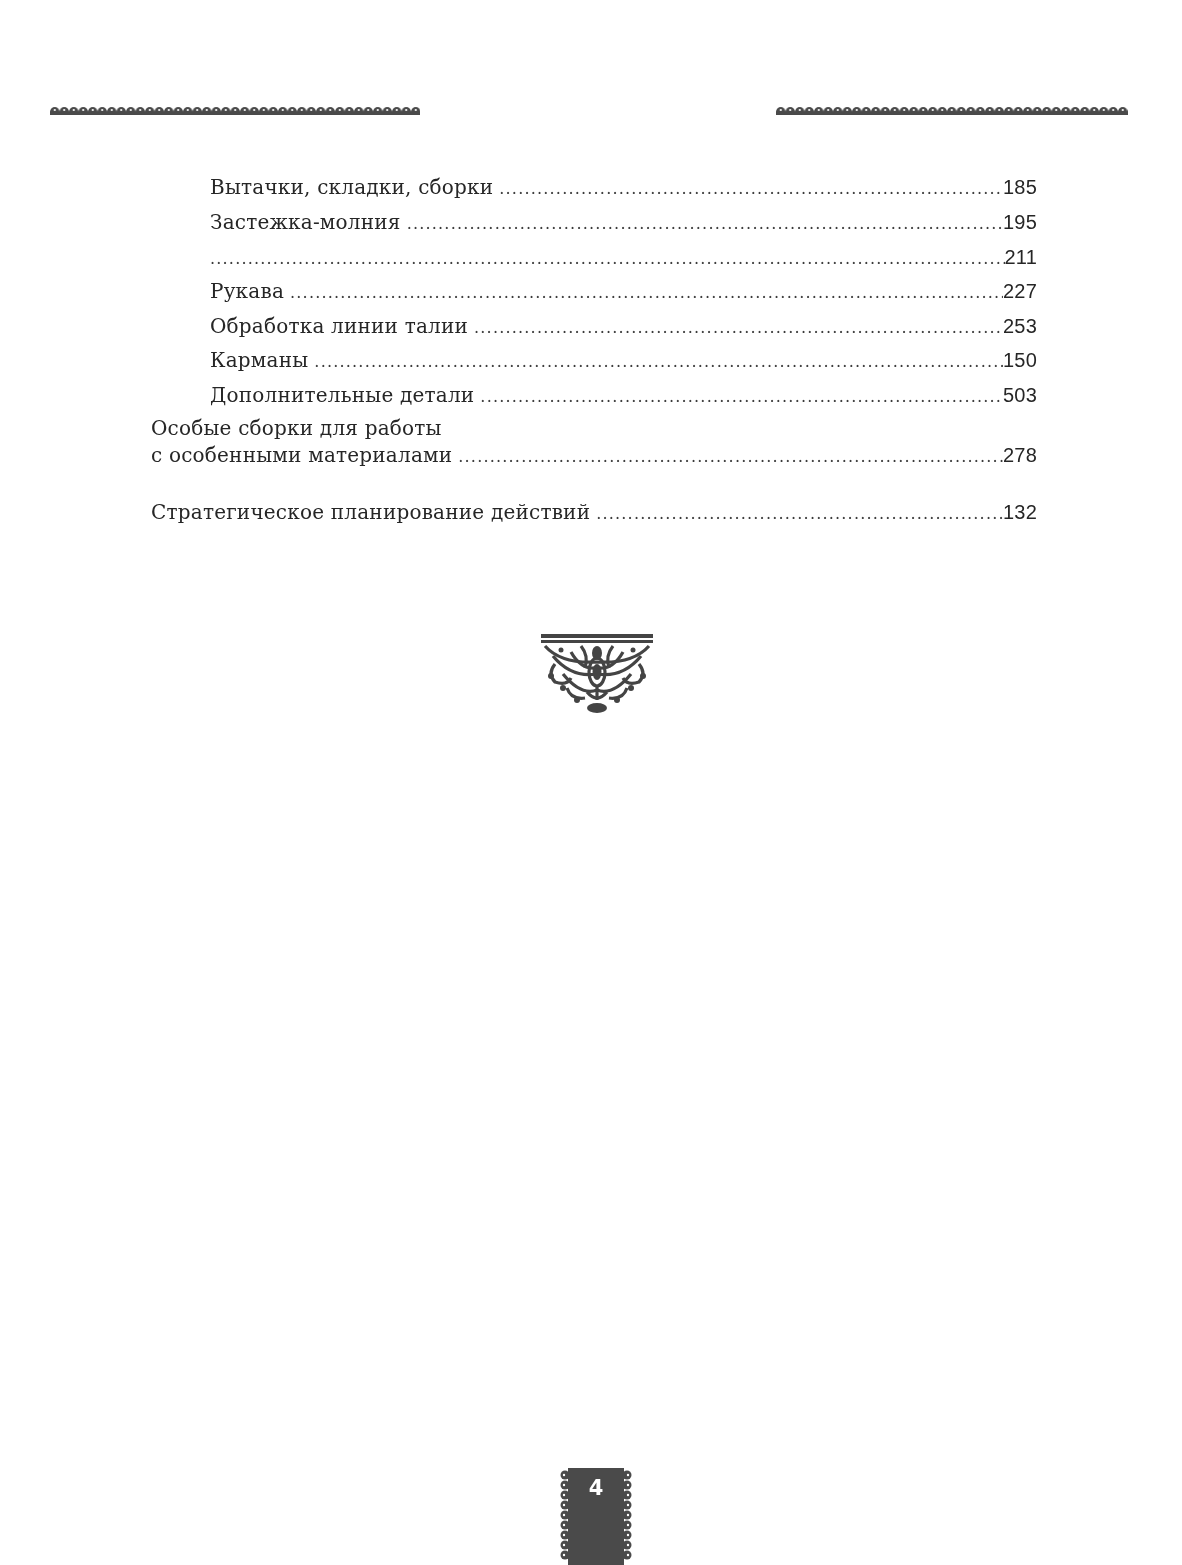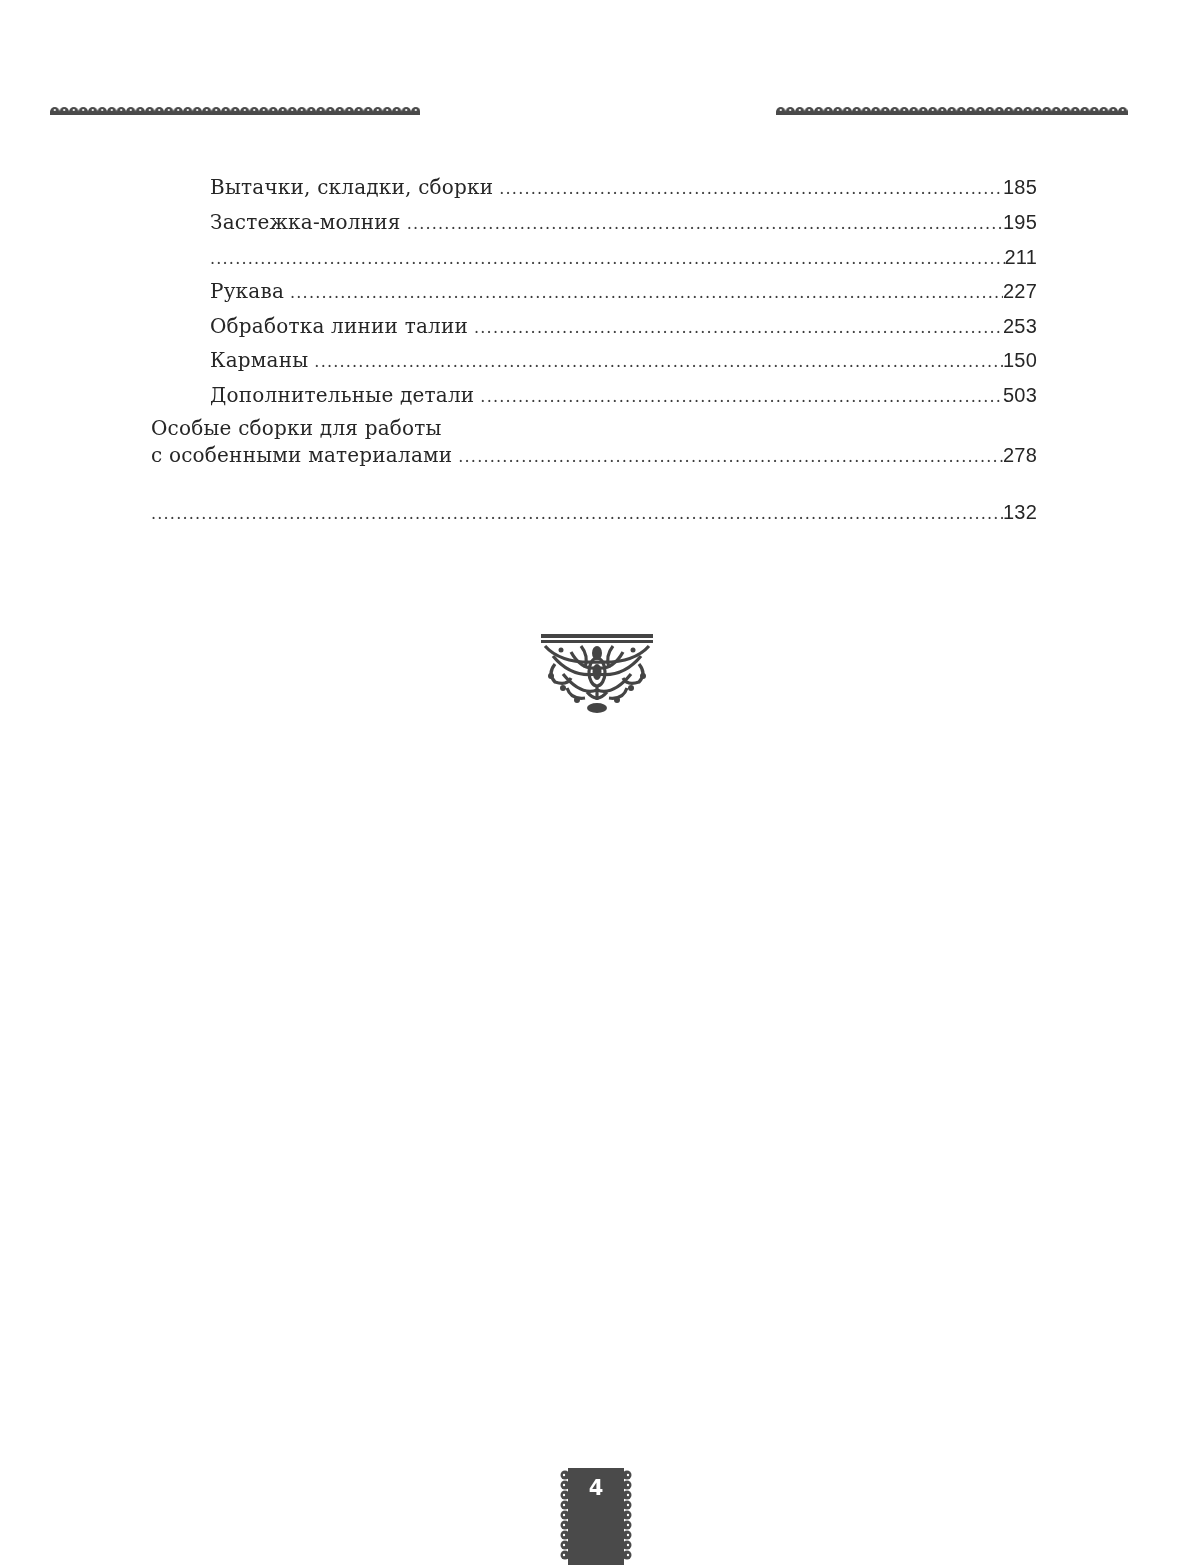--- a/index.html
+++ b/index.html
@@ -99,20 +99,21 @@
   </div>
 
   <div class="toc-line1" style="top:416px">Особые сборки для работы</div>
   <div class="toc-row top" style="top:443px">
     <span class="toc-title">с особенными материалами</span>
     <span class="toc-leader"></span>
     <span class="toc-page">278</span>
   </div>
 
   <div class="toc-row top" style="top:500px">
+    <span class="toc-title">Стратегическое планирование действий</span>
     <span class="toc-leader"></span>
     <span class="toc-page">132</span>
   </div>
 </div>
 
 <svg class="ornament" viewBox="0 0 112 82">
   <g fill="#444444" stroke="#444444">
     <rect x="0" y="0" width="112" height="4" stroke="none"></rect>
     <rect x="0" y="6" width="112" height="3" stroke="none"></rect>
     <g fill="none" stroke-width="3.2">

